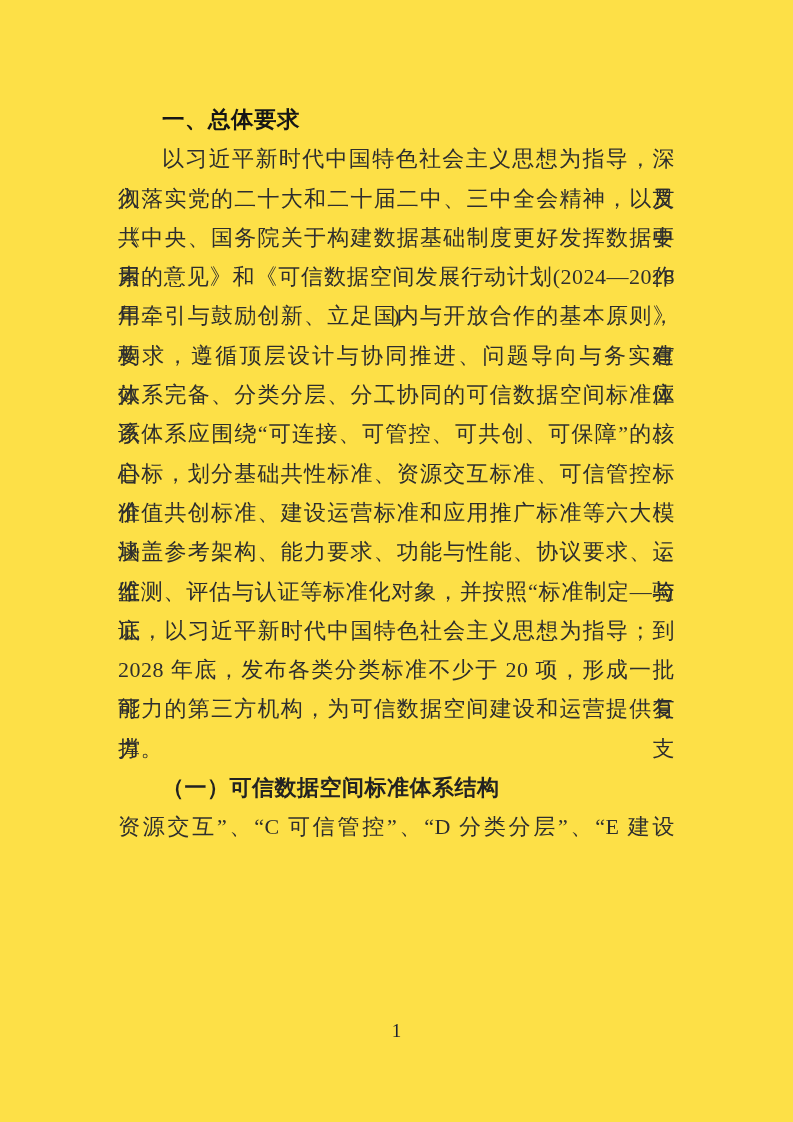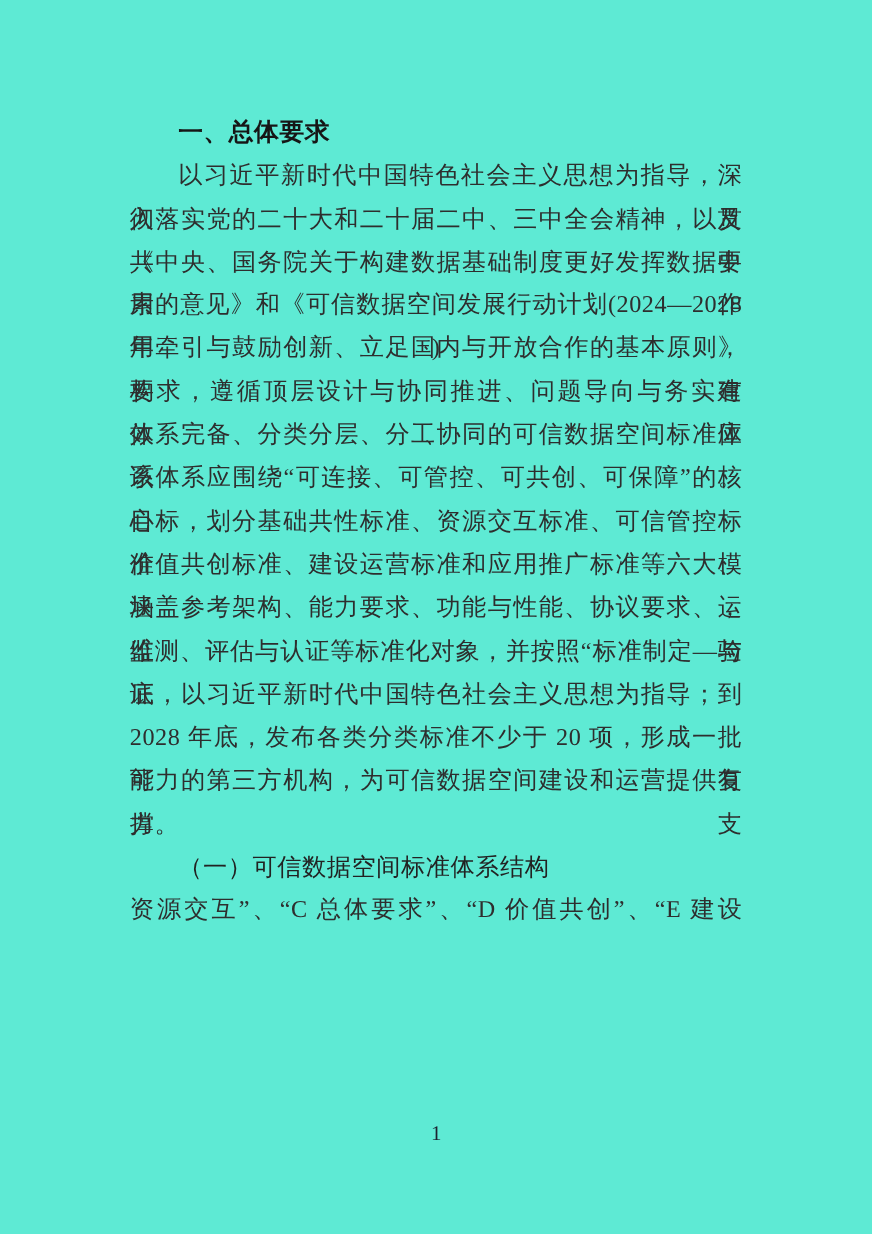--- a/index.html
+++ b/index.html
@@ -10,21 +10,21 @@
     width: 793px;
     height: 1122px;
     background: #ffffff;
     position: relative;
     overflow: hidden;
     font-family: "Liberation Serif", serif;
   }
   .page {
     position: absolute;
     inset: 0;
-    background: #5eead4;
+    background: #fde047;
   }
   .doc {
     position: absolute;
     left: 118px;
     top: 100px;
     width: 557px;
     font-size: 22px;
     color: #2e2e2e;
   }
   .line {
@@ -51,21 +51,21 @@
   .h1 {
     padding-left: 44px;
     font-family: "Liberation Sans", sans-serif;
     font-weight: 700;
     color: #161616;
     font-size: 22.5px;
   }
   
   .h2 {
     padding-left: 44px;
-    font-weight: 400;
+    font-weight: 700;
     color: #222222;
   }
   .pagenum {
     position: absolute;
     top: 1018px;
     left: 0;
     width: 100%;
     text-align: center;
     font-size: 19px;
     line-height: 26px;
@@ -88,16 +88,16 @@
     <div class="line p">该体系应围绕“可连接、可管控、可共创、可保障”的核心</div>
     <div class="line p">目标，划分基础共性标准、资源交互标准、可信管控标准、</div>
     <div class="line p">价值共创标准、建设运营标准和应用推广标准等六大模块，</div>
     <div class="line p">涵盖参考架构、能力要求、功能与性能、协议要求、运维与</div>
     <div class="line p">监测、评估与认证等标准化对象，并按照“标准制定—验证</div>
     <div class="line p">底，以习近平新时代中国特色社会主义思想为指导；到</div>
     <div class="line p">2028 年底，发布各类分类标准不少于 20 项，形成一批可复</div>
     <div class="line p">能力的第三方机构，为可信数据空间建设和运营提供有力支</div>
     <div class="line p-end">撑。</div>
     <div class="line h2">（一）可信数据空间标准体系结构</div>
-    <div class="line p">资源交互”、“C 总体要求”、“D 价值共创”、“E 建设</div>
+    <div class="line p">资源交互”、“C 可信管控”、“D 分类分层”、“E 建设</div>
   </div>
   <div class="pagenum">1</div>
 </div>
 
 </body></html>

